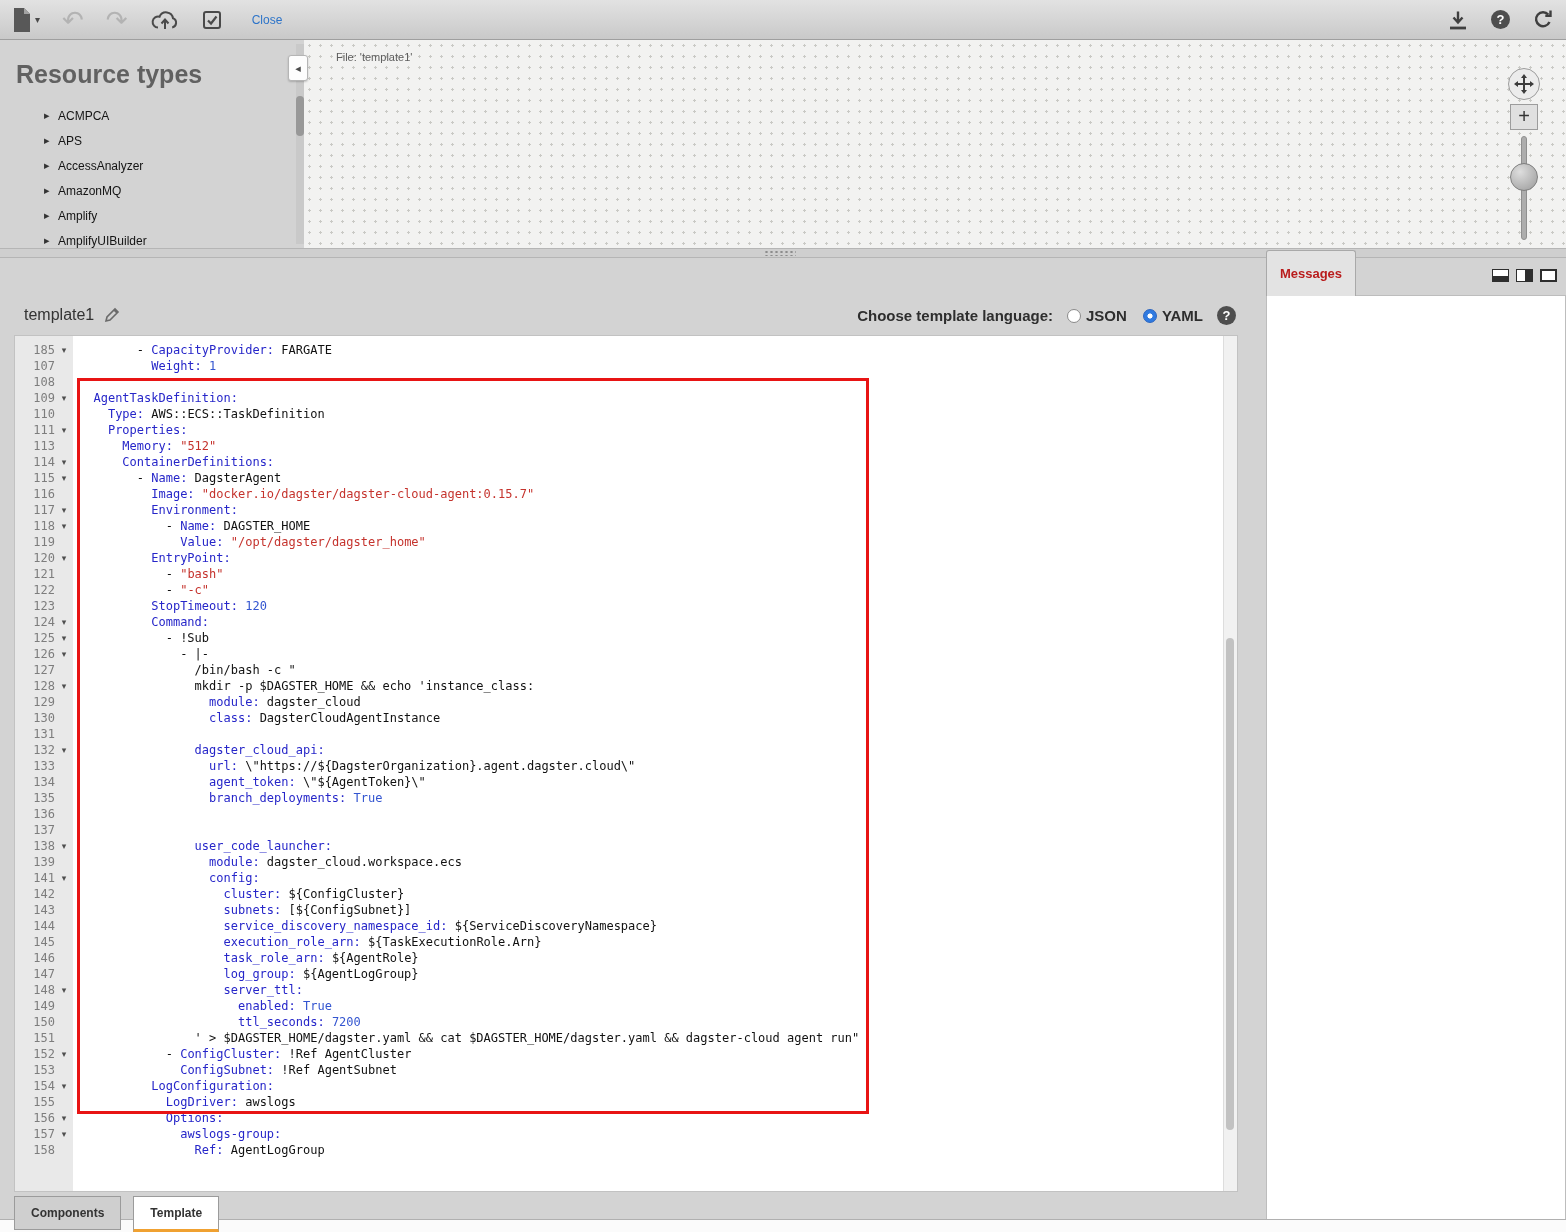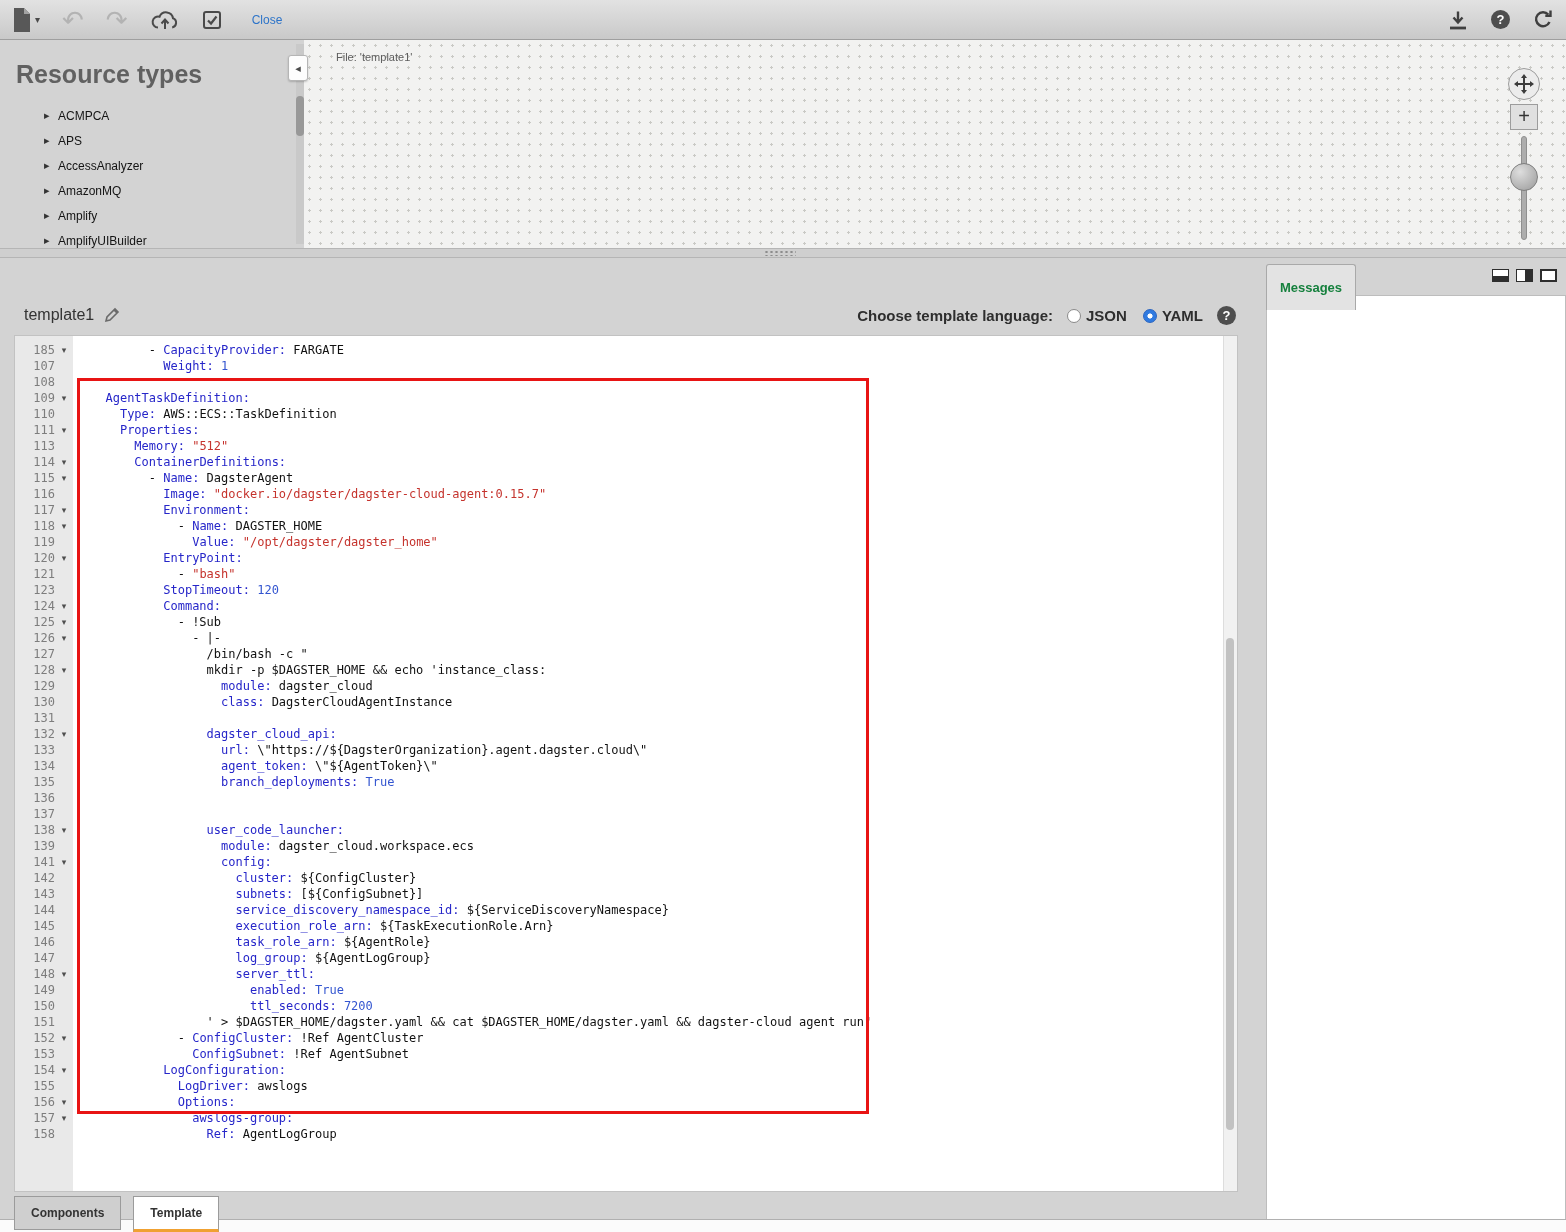--- a/index.html
+++ b/index.html
@@ -89,38 +89,38 @@
     background:#fff; border:1px solid #c2c2c2;
     font-family:"DejaVu Sans Mono", monospace; font-size:12px;
     overflow:hidden;
   }
   .gutter-bg { position:absolute; left:0; top:0; width:58px; height:100%; background:#e9e9e9; }
   .lines { position:absolute; left:0; top:6px; width:100%; }
   .cl { display:flex; height:16px; line-height:16px; }
   .g { flex:0 0 58px; display:flex; }
   .ln { width:40px; text-align:right; color:#7d7d7d; }
   .fold { width:18px; text-align:center; color:#4f4f4f; font-size:9px; line-height:16px; font-family:"DejaVu Sans",sans-serif; }
-  .cd { padding-left:18px; white-space:pre; }
+  .cd { padding-left:6px; white-space:pre; }
   .tok-p { color:#111; }
   .tok-k { color:var(--syntax-key,#2626c9); }
   .tok-s { color:var(--syntax-string,#c5332d); }
   .tok-n { color:var(--syntax-number,#3355d0); }
   .highlight-box {
     position:absolute; left:62px; top:42px; width:792px; height:736px;
     border:3px solid var(--highlight-red,#e81414); pointer-events:none; z-index:5;
   }
   .ed-scroll-track { position:absolute; right:0; top:0; width:14px; height:100%; background:#f1f1f1; border-left:1px solid #ddd; }
   .ed-scroll-thumb { position:absolute; right:3px; top:302px; width:8px; height:492px; background:#c2c2c2; border-radius:4px; }
 
   
   .messages-tab {
-    position:absolute; left:1266px; top:264px; width:90px; height:46px;
+    position:absolute; left:1266px; top:250px; width:90px; height:46px;
     background:#e3e3e3; border:1px solid #a9a9a9; border-bottom:none; border-radius:3px 3px 0 0;
     display:flex; align-items:center; justify-content:center;
-    font-size:13px; font-weight:bold; color:#15803d; z-index:3;
+    font-size:13px; font-weight:bold; color:#b91c1c; z-index:3;
   }
   .messages-panel { position:absolute; left:1266px; top:295px; width:300px; height:937px; background:#fff; border:1px solid #bdbdbd; z-index:2; }
   .layout-icons { position:absolute; left:1492px; top:269px; display:flex; gap:7px; z-index:4; }
   .li { width:17px; height:13px; border:1px solid #2e2e2e; background:#fff; position:relative; }
   .li-h::after { content:""; position:absolute; left:0; right:0; bottom:0; height:5px; background:#2e2e2e; }
   .li-v::after { content:""; position:absolute; top:0; bottom:0; right:0; width:7px; background:#2e2e2e; }
   .li-f { border-width:2px; }
 
   
   .bottom-strip { position:absolute; left:0; top:1219px; width:1566px; height:13px; background:#fbfbfb; border-top:1px solid #b0b0b0; z-index:6; }
@@ -374,20 +374,27 @@
       </div>
       <div class="cl">
         <span class="g">
           <span class="ln">121</span>
           <span class="fold"></span>
         </span>
         <span class="cd"><span class="tok-p">            - </span><span class="tok-s">"bash"</span></span>
       </div>
       <div class="cl">
         <span class="g">
+          <span class="ln">122</span>
+          <span class="fold"></span>
+        </span>
+        <span class="cd"><span class="tok-p">            - </span><span class="tok-s">"-c"</span></span>
+      </div>
+      <div class="cl">
+        <span class="g">
           <span class="ln">123</span>
           <span class="fold"></span>
         </span>
         <span class="cd"><span class="tok-p">          </span><span class="tok-k">StopTimeout:</span><span class="tok-n"> 120</span></span>
       </div>
       <div class="cl">
         <span class="g">
           <span class="ln">124</span>
           <span class="fold">▾</span>
         </span>

